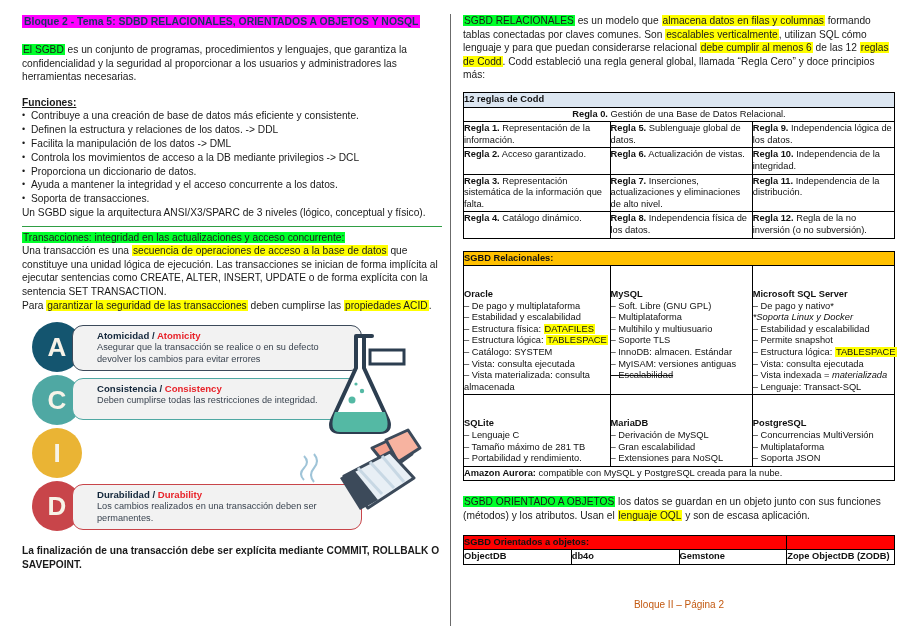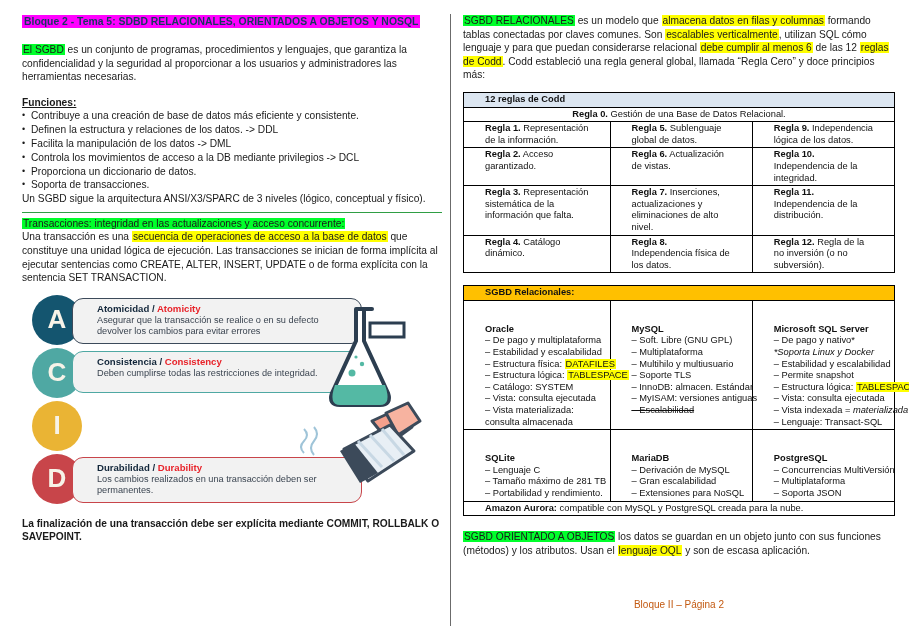--- a/index.html
+++ b/index.html
@@ -73,21 +73,21 @@
   .illus{position:absolute;left:272px;top:6px;width:150px;height:200px;pointer-events:none;}
 
   
   table.tbl{
     border-collapse:collapse;width:100%;
     font-size:9.3px;line-height:11.6px;color:#111;
     table-layout:fixed;
   }
   table.tbl td{
     border:1px solid #000;
-    padding:1px 21px;
+    padding:1px 0;
     vertical-align:top;
   }
   .codd-title{background:#dce6f1;font-weight:bold;}
   .codd-zero{text-align:center;}
   .codd-zero b{font-weight:bold;}
   td b{font-weight:bold;}
 
   .rel-header{background:#ffc000;font-weight:bold;}
   .obj-header{background:#ff0000;font-weight:bold;}
   .db-name{font-weight:bold;margin-top:22px;}
@@ -122,33 +122,35 @@
     <div class="gap12"></div>
 
     <div class="t underline">Funciones:</div>
 
     <ul class="bullets">
       <li>Contribuye a una creación de base de datos más eficiente y consistente.</li>
       <li>Definen la estructura y relaciones de los datos. -&gt; DDL</li>
       <li>Facilita la manipulación de los datos -&gt; DML</li>
       <li>Controla los movimientos de acceso a la DB mediante privilegios -&gt; DCL</li>
       <li>Proporciona un diccionario de datos.</li>
+      <li>Ayuda a mantener la integridad y el acceso concurrente a los datos.</li>
       <li>Soporta de transacciones.</li>
     </ul>
 
     <p class="t">Un SGBD sigue la arquitectura ANSI/X3/SPARC de 3 niveles (lógico, conceptual y físico).</p>
 
     <div class="green-rule"></div>
 
     <div class="t">
       <span class="hl-green">Transacciones: integridad en las actualizaciones y acceso concurrente:</span>
     </div>
 
     <p class="t"><span>Una transacción es una </span><span class="hl-yellow">secuencia de operaciones de acceso a la base de datos</span><span> que constituye una unidad lógica de ejecución. Las transacciones se inician de forma implícita al ejecutar sentencias como CREATE, ALTER, INSERT, UPDATE o de forma explícita con la sentencia SET TRANSACTION.</span></p>
 
+    <p class="t"><span>Para </span><span class="hl-yellow">garantizar la seguridad de las transacciones</span><span> deben cumplirse las </span><span class="hl-yellow">propiedades ACID</span><span>.</span></p>
 
     <div class="acid">
 
       <div class="acid-row">
         <div class="acid-circle" id="c0" style="background: rgb(20, 85, 111);">A</div>
         <div class="acid-card" id="k0" style="border-color: rgb(60, 74, 90);">
           <div class="acid-head"><span>Atomicidad</span><span> / </span><span class="en" id="e0" style="color: rgb(232, 35, 42);">Atomicity</span></div>
           <div class="acid-body">Asegurar que la transacción se realice o en su defecto devolver los cambios para evitar errores</div>
         </div>
       </div>
@@ -319,19 +321,39 @@
         </tr>
       </tbody>
     </table>
 
     <div class="gap14"></div>
 
     <p class="t"><span class="hl-green">SGBD ORIENTADO A OBJETOS</span><span> los datos se guardan en un objeto junto con sus funciones (métodos) y los atributos. Usan el </span><span class="hl-yellow">lenguaje OQL</span><span> y son de escasa aplicación.</span></p>
 
     <div class="gap12"></div>
 
+    <table class="tbl">
+      <colgroup>
+          <col style="width:25%">
+          <col style="width:25%">
+          <col style="width:25%">
+          <col style="width:25%">
+        </colgroup>
+      <tbody>
+        <tr>
+          <td colspan="3" class="obj-header">SGBD Orientados a objetos:</td>
+          <td class="obj-header"></td>
+        </tr>
+        <tr>
+          <td class="db-name">ObjectDB</td>
+          <td class="db-name">db4o</td>
+          <td class="db-name">Gemstone</td>
+          <td class="db-name">Zope ObjectDB (ZODB)</td>
+        </tr>
+      </tbody>
+    </table>
   </div>
 
   <div class="footer">
     <span style="color: rgb(195, 90, 18);">Bloque II – Página 2</span>
   </div>
 
 </div>
 
 </body></html>

